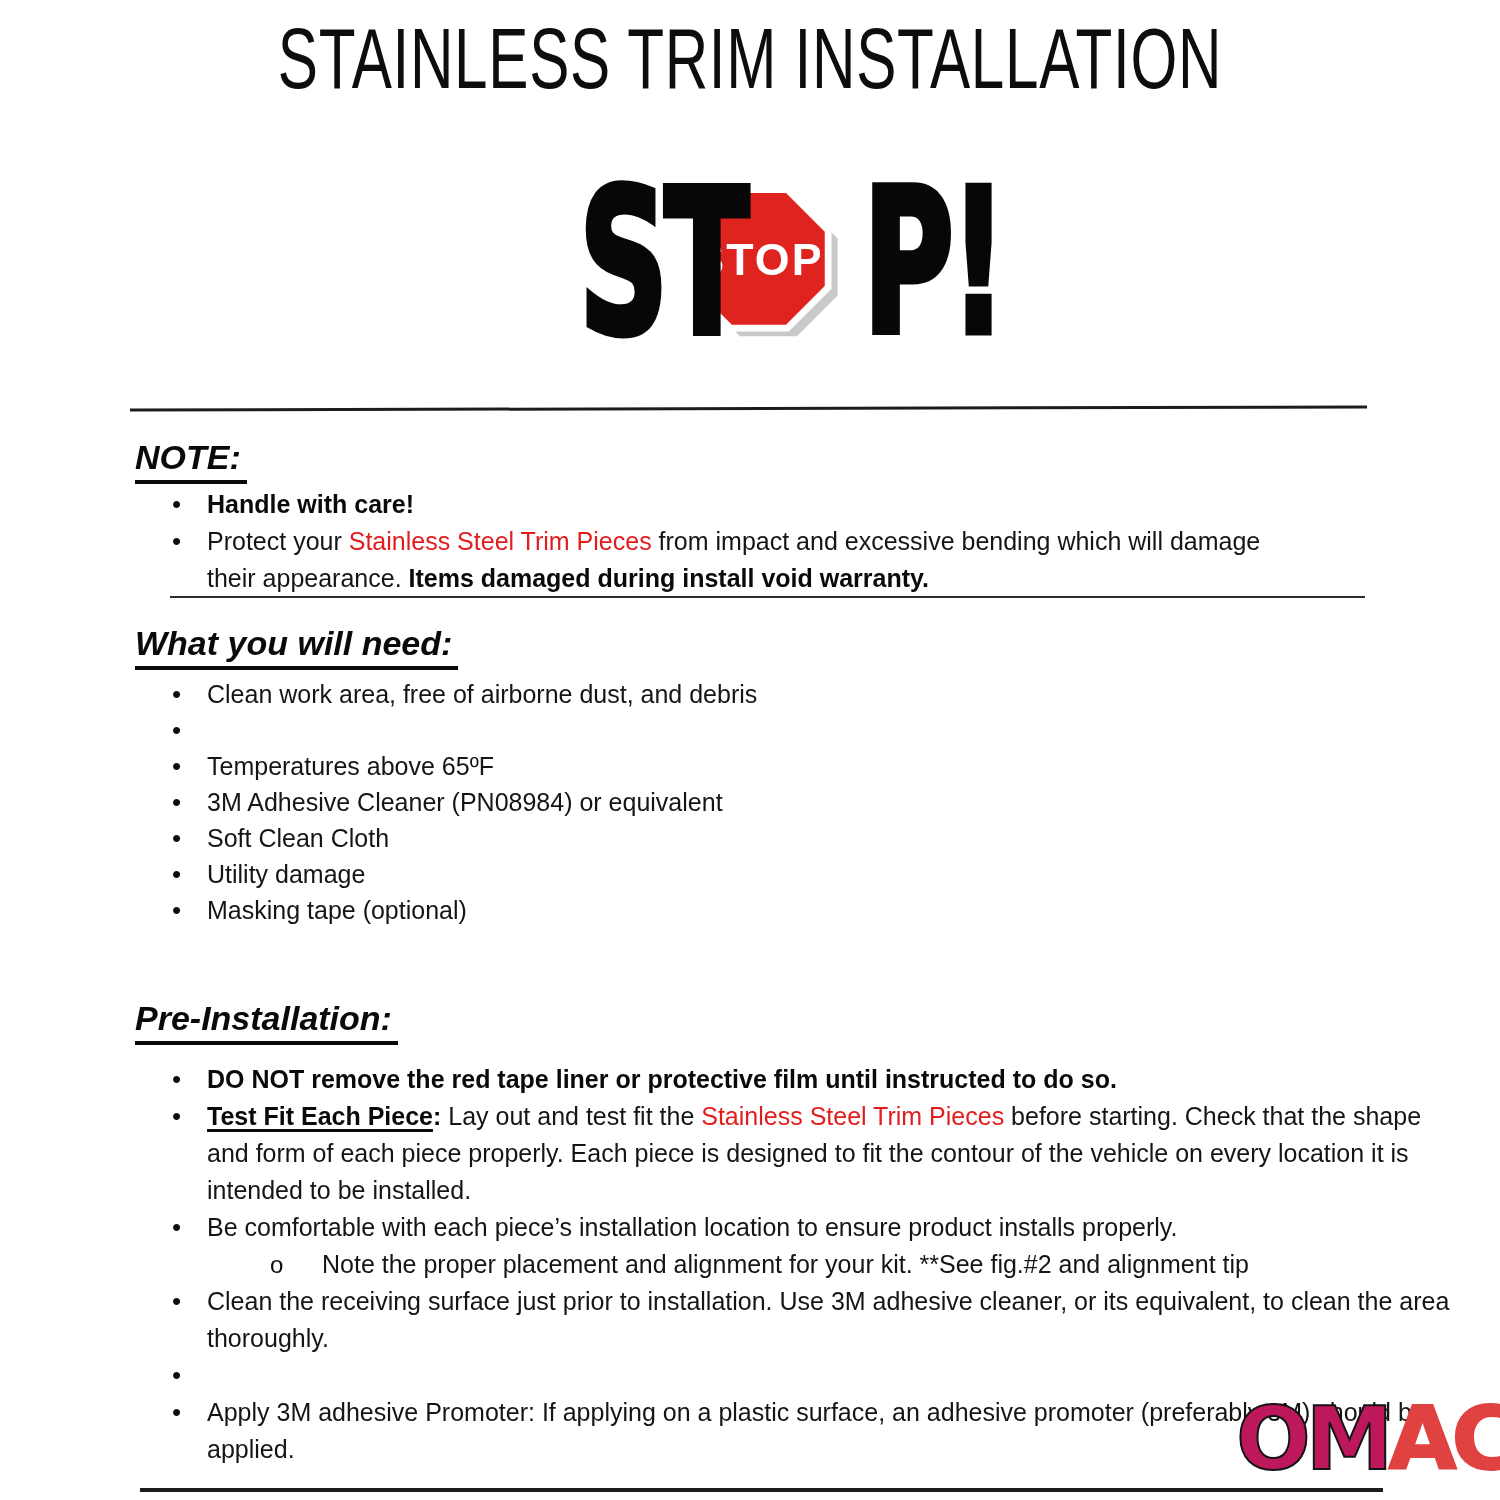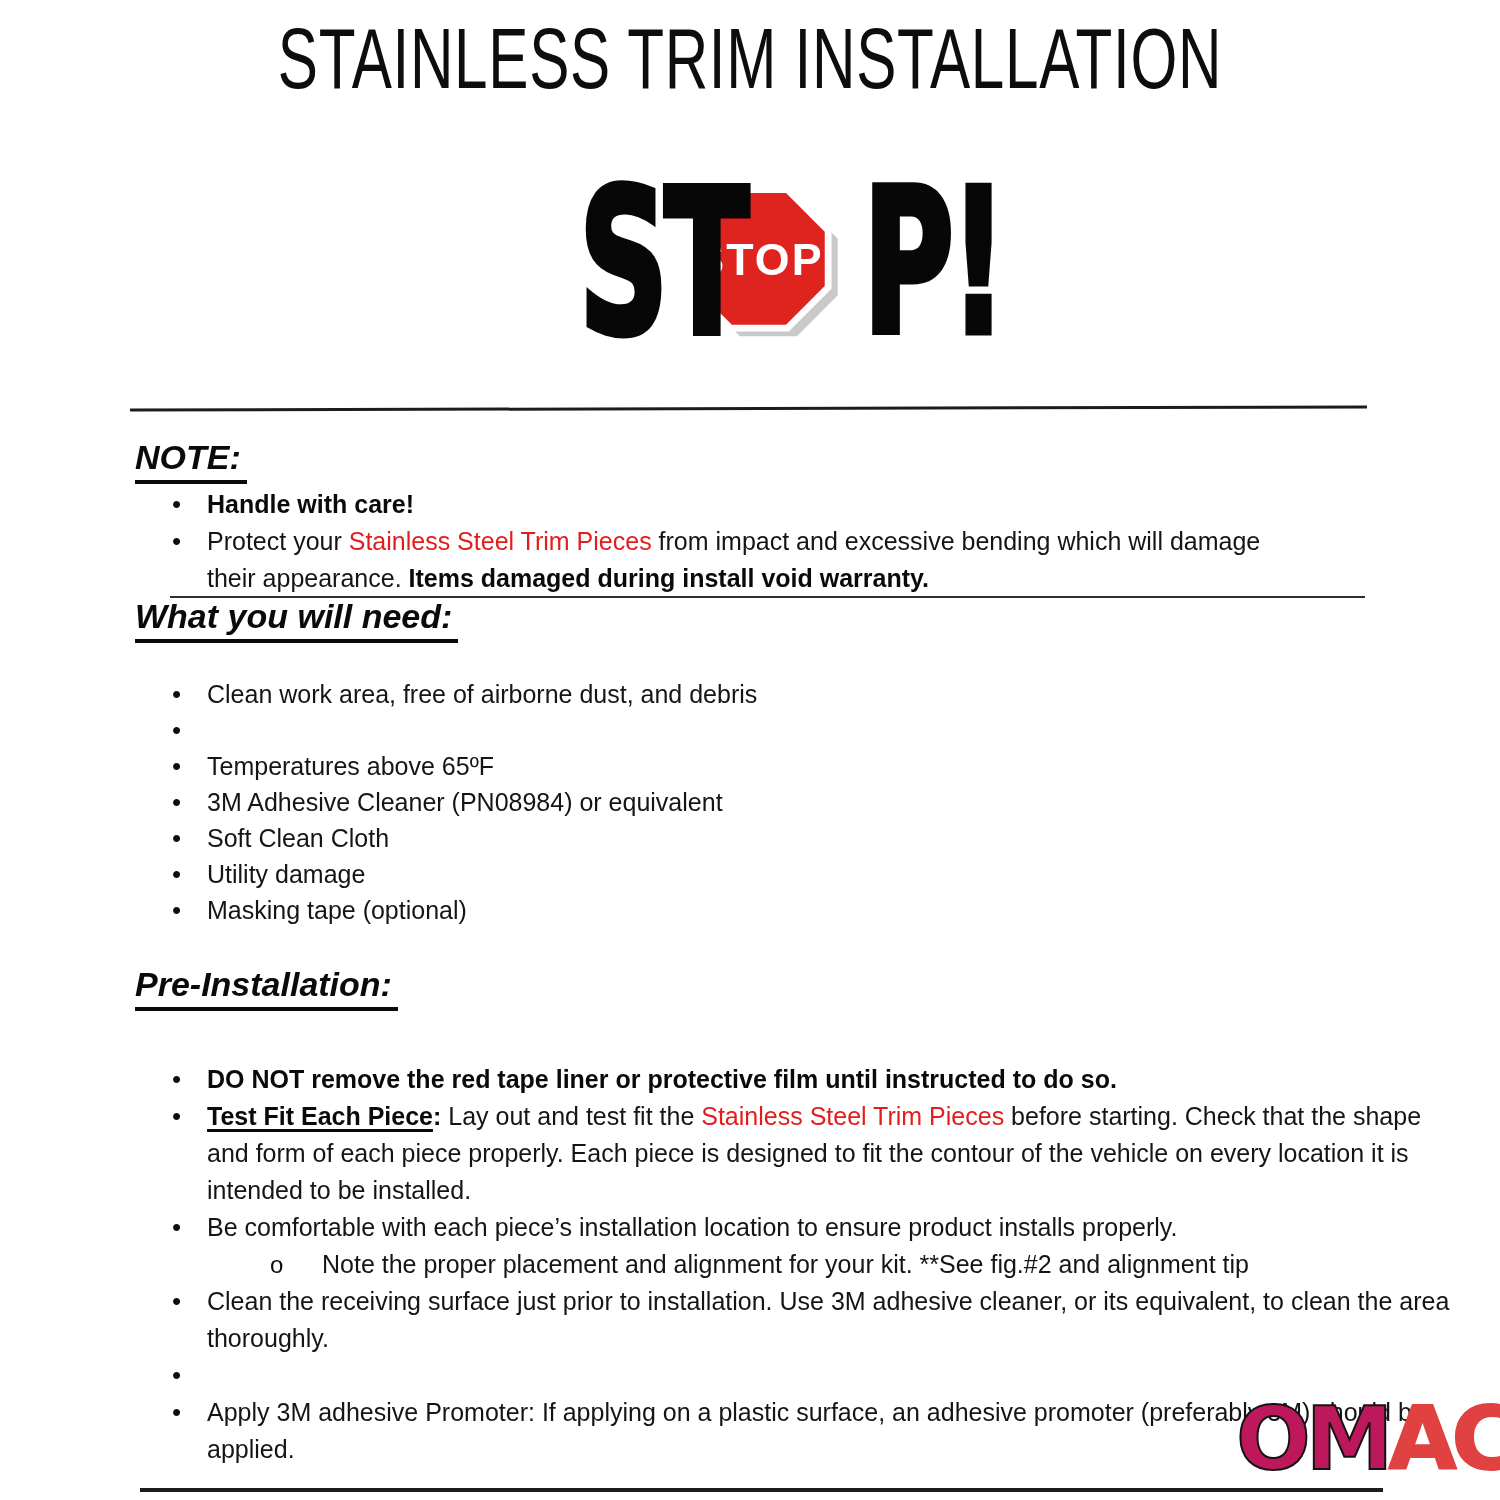--- a/index.html
+++ b/index.html
@@ -45,22 +45,22 @@
   .rule-3 { top:1488px; left:140px; width:1243px; height:4px; }
 
   
   .section-heading {
     position:absolute; left:135px;
     font-size:34px; font-weight:700; font-style:italic;
     border-bottom:4px solid #0a0a0a; padding:0 6px 3px 0;
     color:#0a0a0a; white-space:nowrap;
   }
   .h-note { top:438px; }
-  .h-need { top:597px; }
-  .h-pre  { top:965px; }
+  .h-need { top:624px; }
+  .h-pre  { top:999px; }
 
   
   .list { position:absolute; left:172px; }
   .note-list { top:486px; }
   .need-list { top:676px; }
   .pre-list  { top:1061px; }
   .row { display:flex; align-items:flex-start; }
   .note-list .row, .pre-list .row { line-height:37px; }
   .need-list .row { line-height:36px; }
   .marker { width:35px; flex:0 0 35px; font-size:26px; color:#0d0d0d; }

